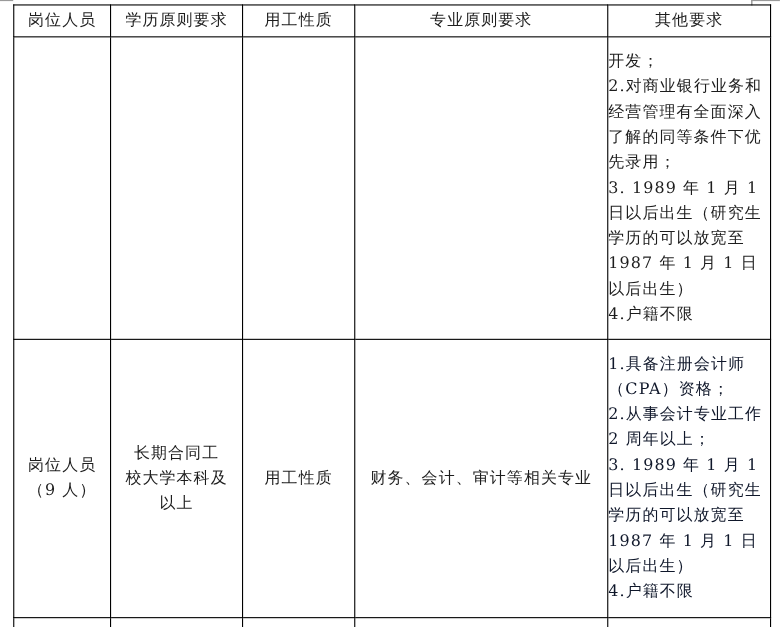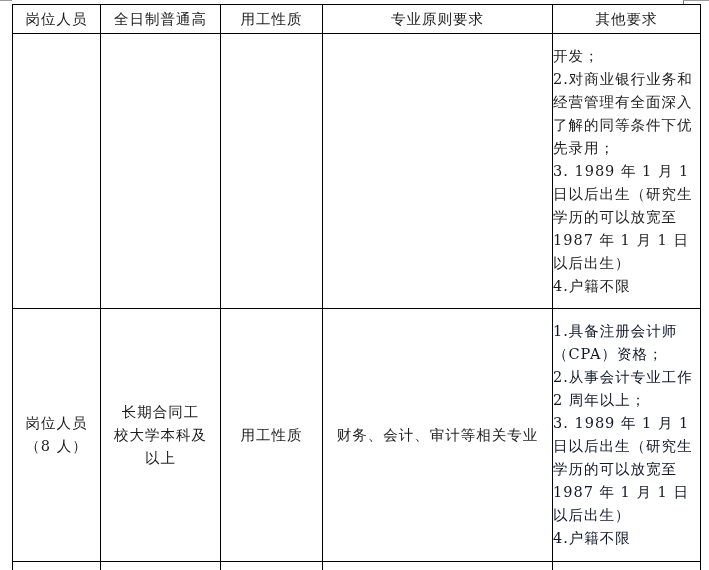--- a/index.html
+++ b/index.html
@@ -85,21 +85,21 @@
       <col style="width:88px">
       <col style="width:120px">
       <col style="width:102px">
       <col style="width:230px">
       <col style="width:148px">
     </colgroup>
 
     <tbody>
         <tr class="row-header">
       <th>岗位人员</th>
-      <th>全日制普通高</th>
+      <th>学历原则要求</th>
       <th>用工性质</th>
       <th>专业原则要求</th>
       <th>其他要求</th>
     </tr>
 
     <tr class="row-body-1">
       <td class="cell-center"></td>
       <td class="cell-center"></td>
       <td class="cell-center"></td>
       <td class="cell-center"></td>
@@ -107,21 +107,21 @@
         <p>开发；</p>
         <p>2.对商业银行业务和经营管理有全面深入了解的同等条件下优先录用；</p>
         <p>3. 1989 年 1 月 1 日以后出生（研究生学历的可以放宽至 1987 年 1 月 1 日以后出生）</p>
         <p>4.户籍不限</p>
       </td>
     </tr>
 
     <tr class="row-body-2">
       <td class="cell-center">
         <span class="line">岗位人员</span>
-        <span class="line">（8 人）</span>
+        <span class="line">（9 人）</span>
       </td>
       <td class="cell-center">
         <span class="line">长期合同工</span>
         <span class="line">校大学本科及</span>
         <span class="line">以上</span>
       </td>
       <td class="cell-center">用工性质</td>
       <td class="cell-center">财务、会计、审计等相关专业</td>
       <td class="cell-requirements req-blue">
         <p>1.具备注册会计师（CPA）资格；</p>

